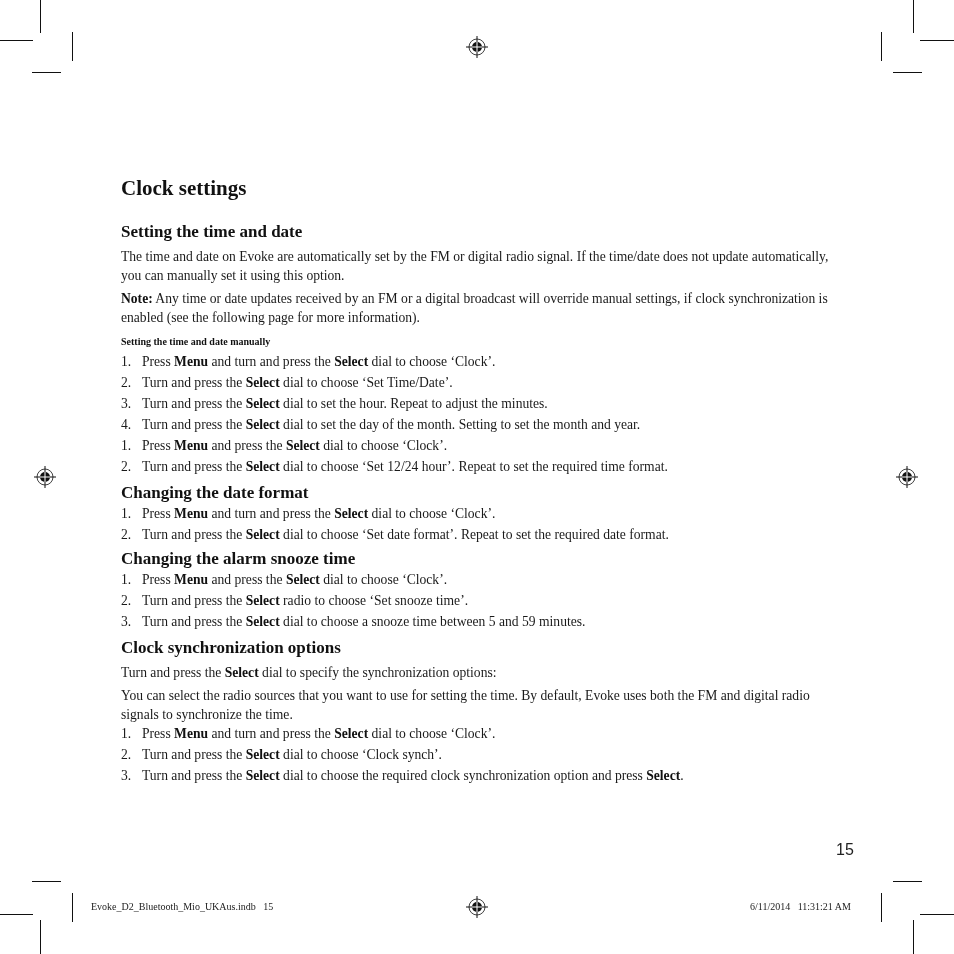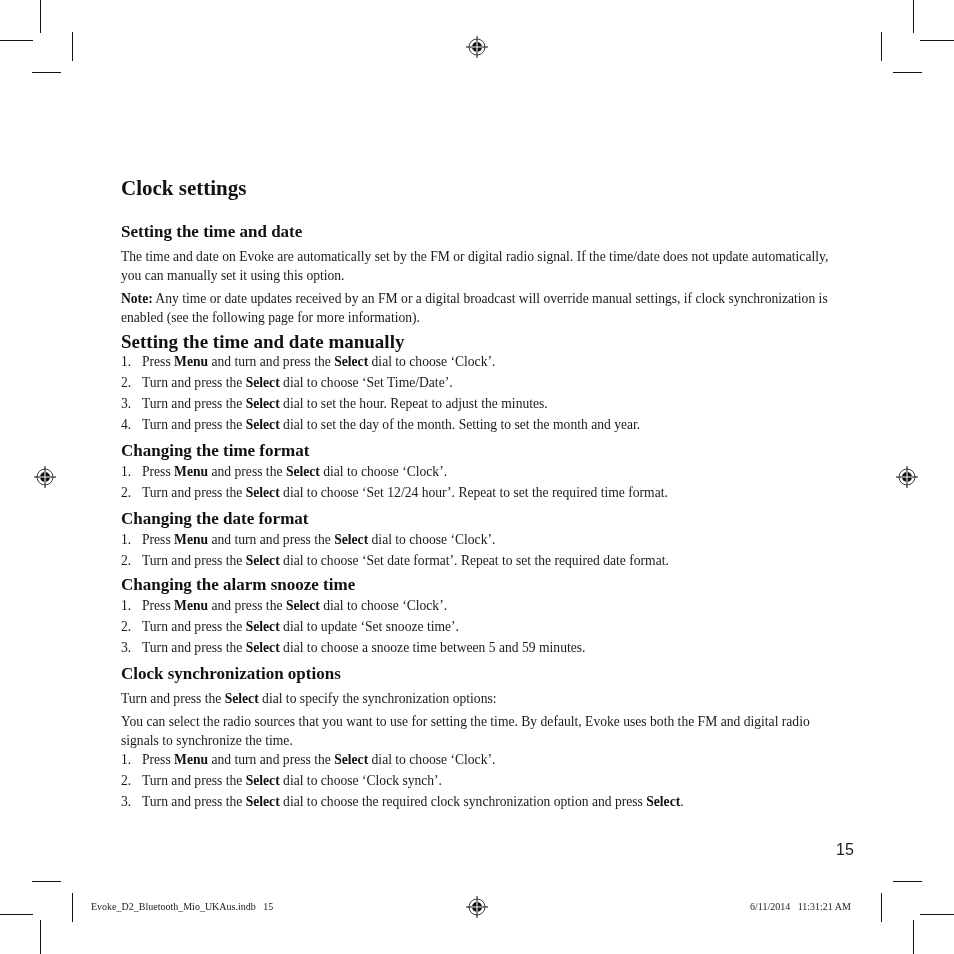--- a/index.html
+++ b/index.html
@@ -3,21 +3,21 @@
 <meta charset="utf-8">
 <style>
   html, body { margin:0; padding:0; background:#ffffff; }
   body { width:954px; height:954px; position:relative; overflow:hidden;
          font-family:"Liberation Sans", sans-serif; color:#1a1a1a; }
   .mark { position:absolute; background:#111; }
   .reg { position:absolute; width:22px; height:22px; }
   .content { position:absolute; left:121px; top:174px; width:710px;font-family:Liberation Serif, serif; }
   h1 { font-size:21px; font-weight:bold; margin:0; line-height:28px; color:#111; }
   h2 { font-size:17px; font-weight:bold; margin:0; line-height:22px; color:#111; }
-  h3 { font-size:19px; font-weight:bold; margin:0; line-height:20px; color:#111; }
+  h3 { font-size:10px; font-weight:bold; margin:0; line-height:20px; color:#111; }
   p { font-size:13.6px; line-height:19px; margin:0; }
   ol { list-style:none; padding:0; margin:0; }
   ol li { font-size:13.6px; line-height:19px; margin:0 0 2px 0; display:flex; }
   ol li .num { width:21px; flex:none; }
   b { font-weight:bold; color:#111; }
   .page-num { position:absolute; left:836px; top:841px; font-size:16px; color:#222; }
   .slug { position:absolute; top:901px; font-family:"Liberation Serif", serif; font-size:10px; color:#222; }
 </style>
 </head>
 <body>
@@ -96,21 +96,20 @@
     <li>
         <span class="num">3.</span>
         <span><span>Turn and press the </span><b>Select</b><span> dial to set the hour. Repeat to adjust the minutes.</span></span>
       </li>
     <li>
         <span class="num">4.</span>
         <span><span>Turn and press the </span><b>Select</b><span> dial to set the day of the month. Setting to set the month and year.</span></span>
       </li>
   </ol>
 
-  <h2 style="margin-top:6px">Changing the time format</h2>
   <ol>
     <li>
         <span class="num">1.</span>
         <span><span>Press </span><b>Menu</b><span> and press the </span><b>Select</b><span> dial to choose ‘Clock’.</span></span>
       </li>
     <li>
         <span class="num">2.</span>
         <span><span>Turn and press the </span><b>Select</b><span> dial to choose ‘Set 12/24 hour’. Repeat to set the required time format.</span></span>
       </li>
   </ol>
@@ -128,21 +127,21 @@
   </ol>
 
   <h2 style="margin-top:4px">Changing the alarm snooze time</h2>
   <ol>
     <li>
         <span class="num">1.</span>
         <span><span>Press </span><b>Menu</b><span> and press the </span><b>Select</b><span> dial to choose ‘Clock’.</span></span>
       </li>
     <li>
         <span class="num">2.</span>
-        <span><span>Turn and press the </span><b>Select</b><span> dial to update ‘Set snooze time’.</span></span>
+        <span><span>Turn and press the </span><b>Select</b><span> radio to choose ‘Set snooze time’.</span></span>
       </li>
     <li>
         <span class="num">3.</span>
         <span><span>Turn and press the </span><b>Select</b><span> dial to choose a snooze time between 5 and 59 minutes.</span></span>
       </li>
   </ol>
 
   <h2 style="margin-top:6px">Clock synchronization options</h2>
   <p style="margin-top:4px;margin-bottom:4px"><span>Turn and press the </span><b>Select</b><span> dial to specify the synchronization options:</span></p>
   <p>You can select the radio sources that you want to use for setting the time. By default, Evoke uses both the FM and digital radio signals to synchronize the time.</p>

